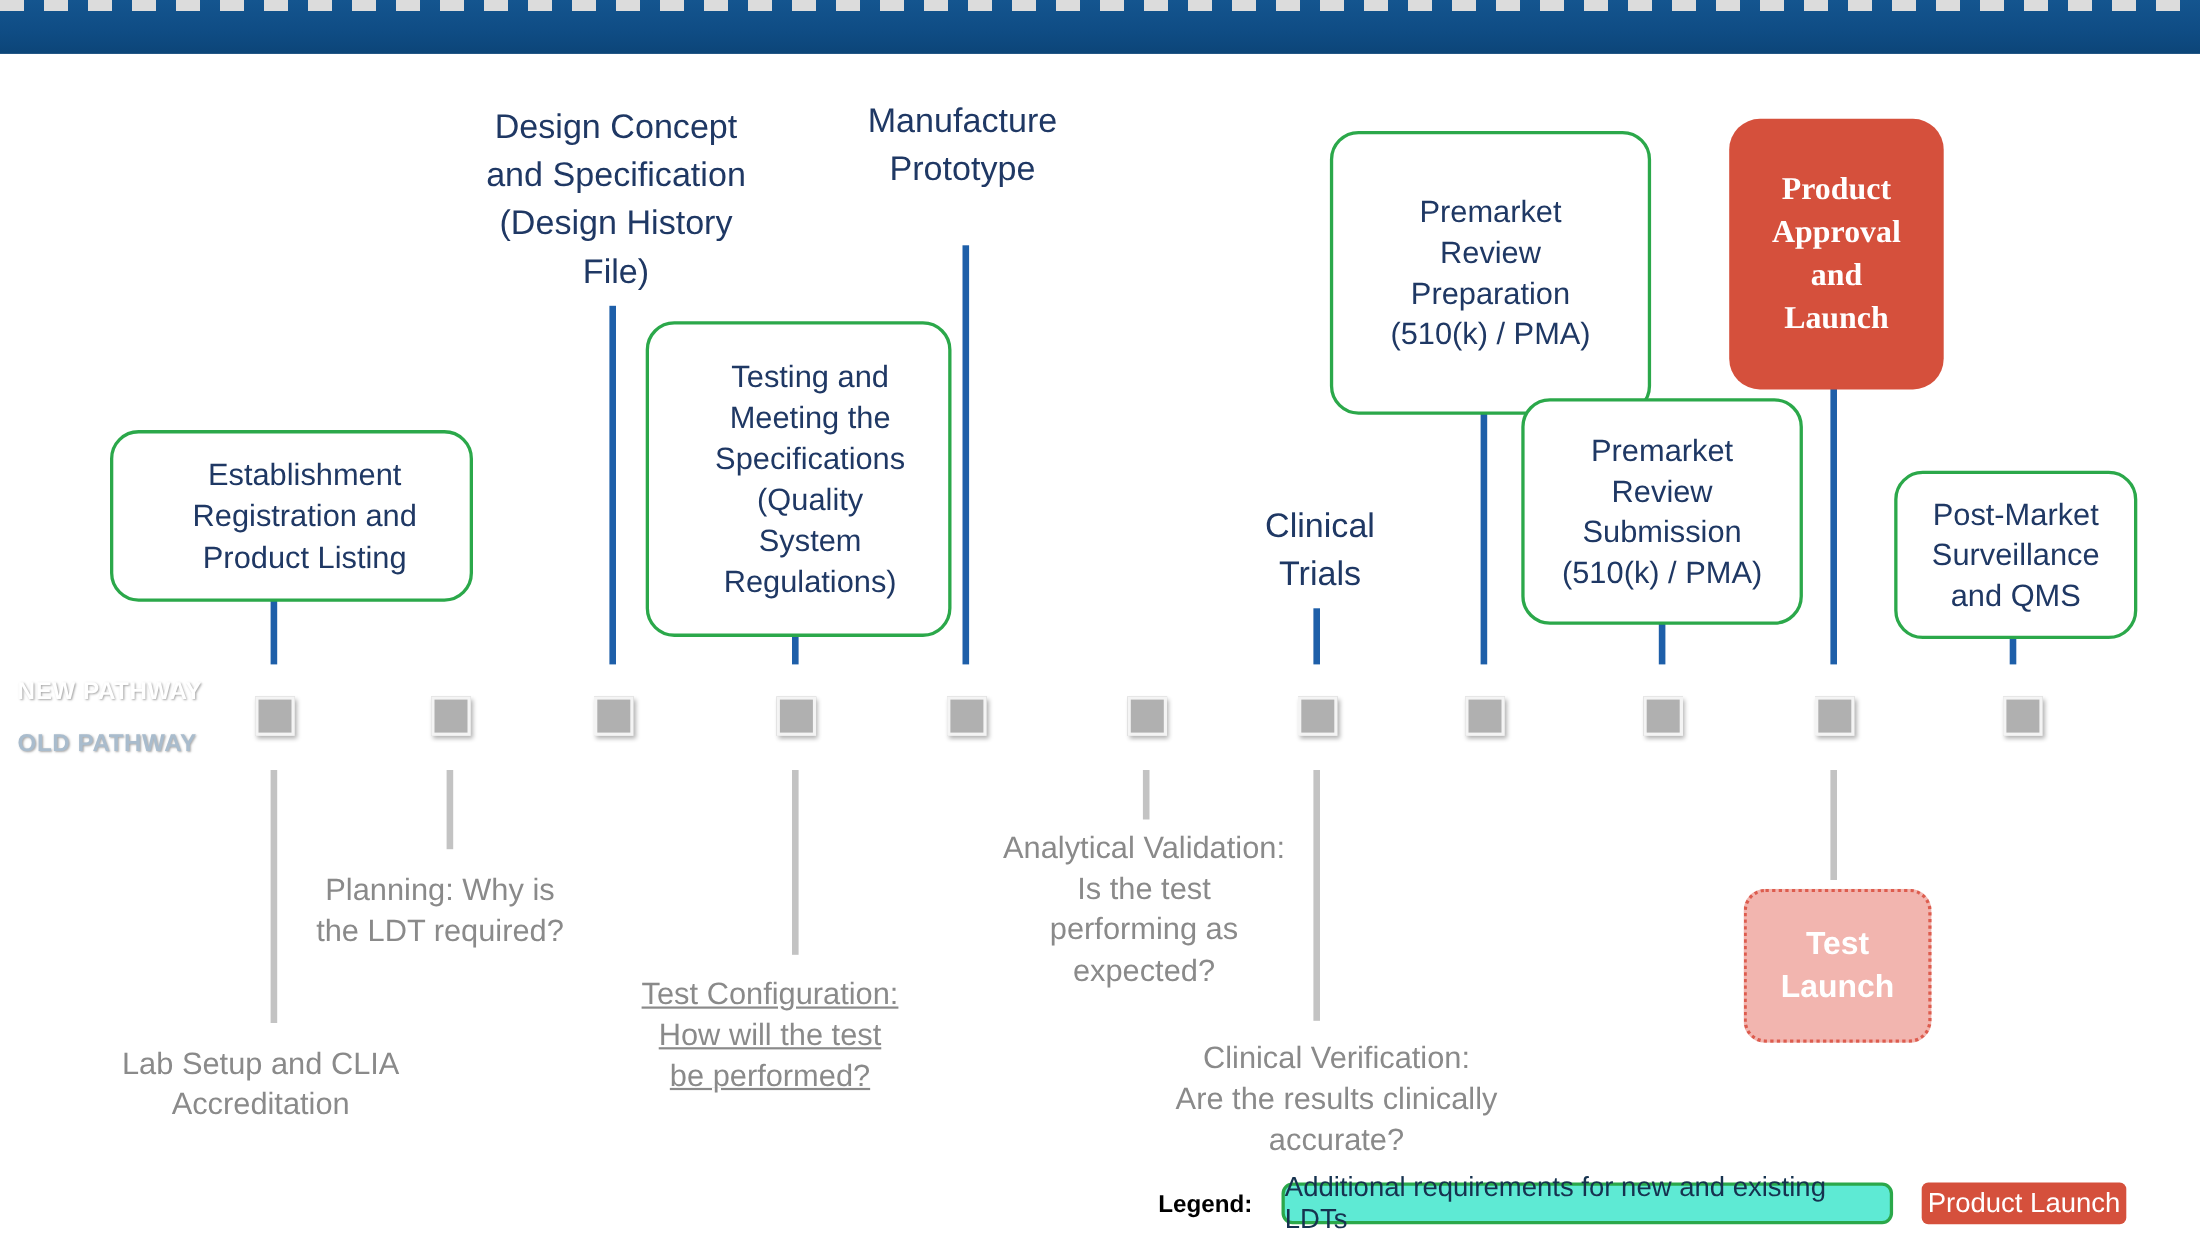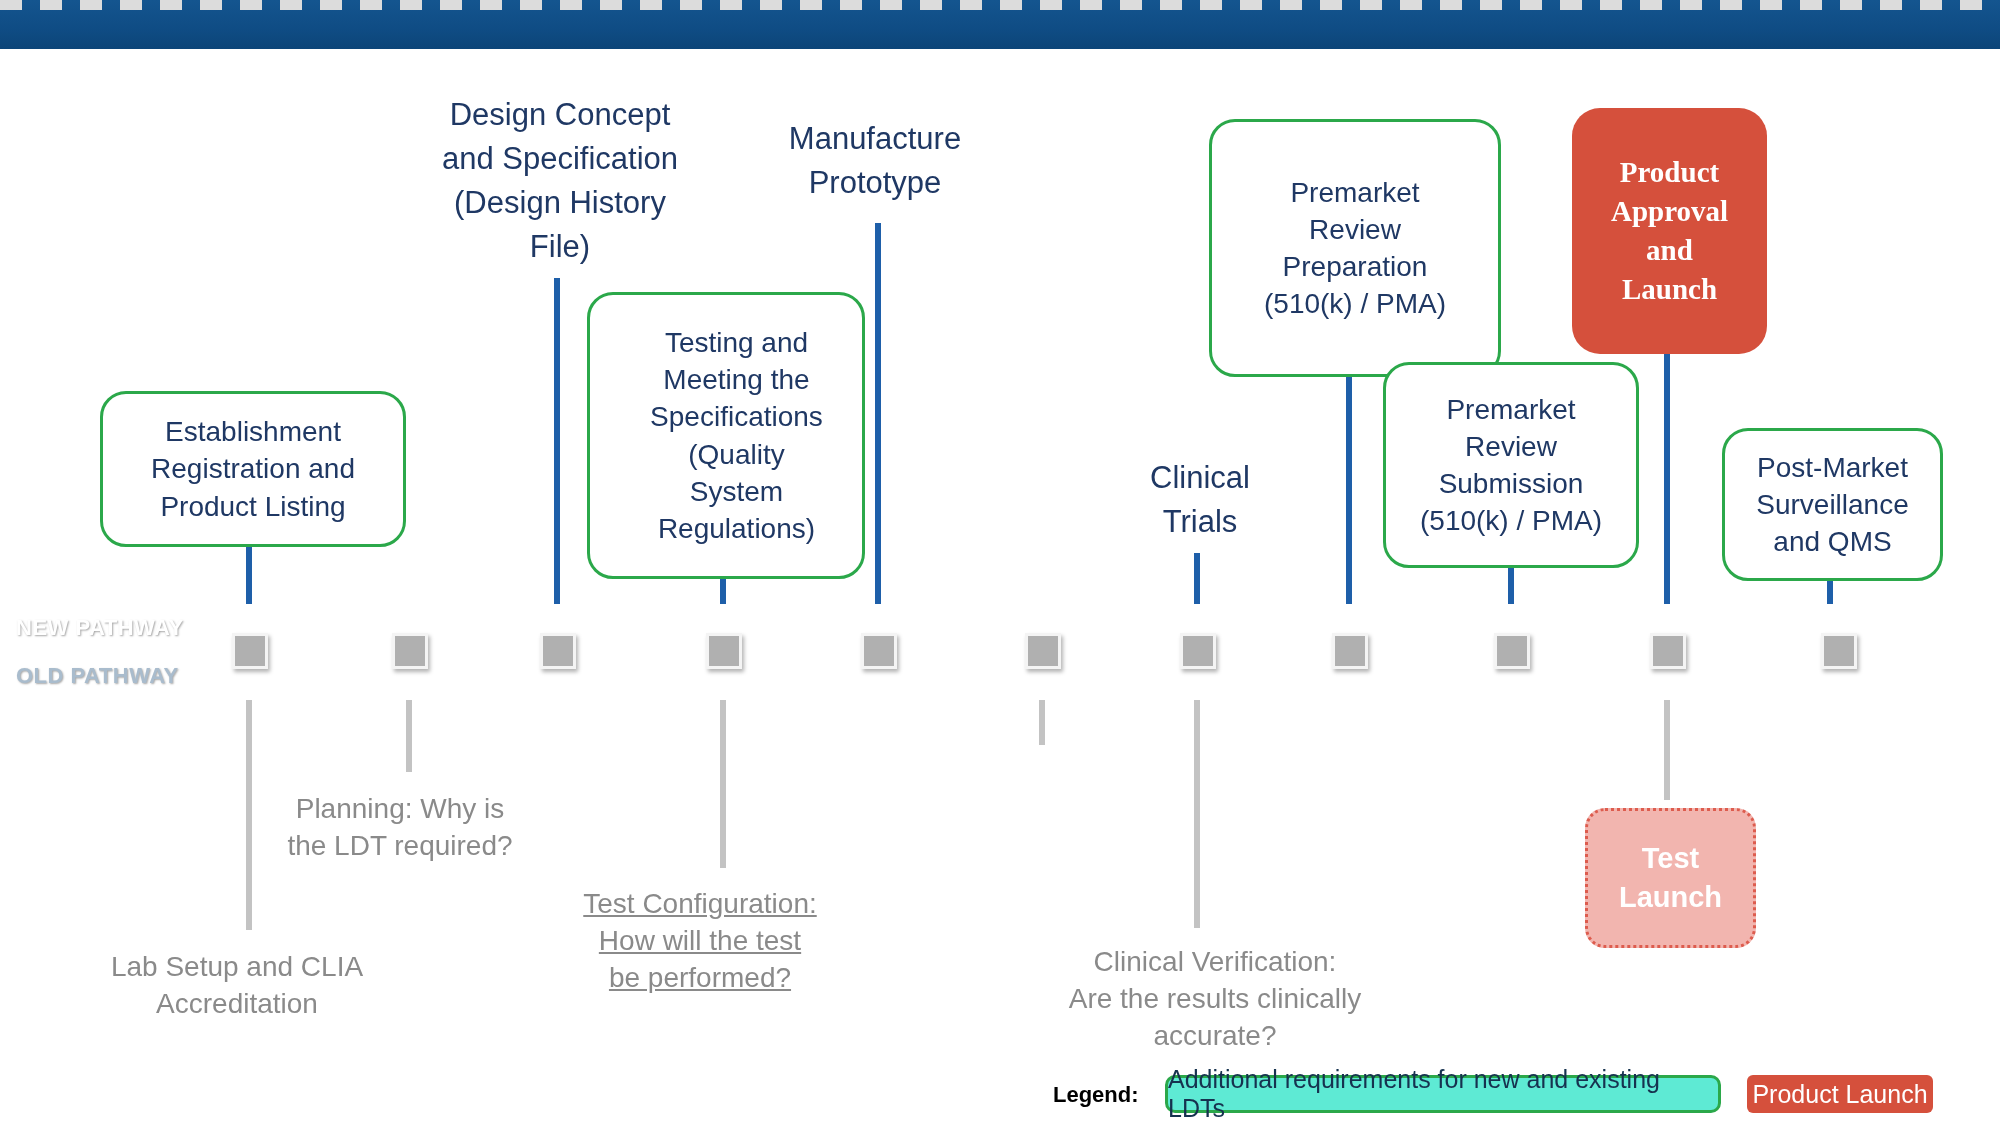--- a/index.html
+++ b/index.html
@@ -111,37 +111,37 @@
   <div class="marker" style="left:540px;"></div>
   <div class="marker" style="left:706px;"></div>
   <div class="marker" style="left:861px;"></div>
   <div class="marker" style="left:1025px;"></div>
   <div class="marker" style="left:1180px;"></div>
   <div class="marker" style="left:1332px;"></div>
   <div class="marker" style="left:1494px;"></div>
   <div class="marker" style="left:1650px;"></div>
   <div class="marker" style="left:1821px;"></div>
 
-  <div class="box-green" style="left:100px; top:391px; width:300px; height:150px;">Establishment
+  <div class="box-green" style="left:100px; top:391px; width:300px; height:150px;padding-left:24px;">Establishment
 Registration and
 Product Listing</div>
 
   <div class="navy-text" style="left:360px; top:93px; width:400px;">Design Concept
 and Specification
 (Design History
 File)</div>
 
   <div class="box-green" style="left:587px; top:292px; width:251px; height:281px;padding-left:21px;">Testing and
 Meeting the
 Specifications
 (Quality
 System
 Regulations)</div>
 
-  <div class="navy-text" style="left:725px; top:117px; width:300px;">Manufacture
+  <div class="navy-text" style="left:725px; top:88px; width:300px;">Manufacture
 Prototype</div>
 
   <div class="navy-text" style="left:1100px; top:456px; width:200px;">Clinical
 Trials</div>
 
   <div class="box-green" style="left:1209px; top:119px; width:286px; height:252px;">Premarket
 Review
 Preparation
 (510(k) / PMA)</div>
 
@@ -162,20 +162,24 @@
   <div class="gray-text" style="left:62px; top:948px; width:350px;">Lab Setup and CLIA
 Accreditation</div>
 
   <div class="gray-text" style="left:230px; top:790px; width:340px;">Planning: Why is
 the LDT required?</div>
 
   <div class="gray-text" style="left:520px; top:885px; width:360px;text-decoration:underline;">Test Configuration:
 How will the test
 be performed?</div>
 
+  <div class="gray-text" style="left:860px; top:752px; width:360px;">Analytical Validation:
+Is the test
+performing as
+expected?</div>
 
   <div class="gray-text" style="left:1010px; top:943px; width:410px;">Clinical Verification:
 Are the results clinically
 accurate?</div>
 
   <div class="box-pink" style="left:1585px; top:808px; width:165px; height:134px;">Test
 Launch</div>
 
   <div class="legend-label">Legend:</div>
   <div class="legend-green">Additional requirements for new and existing LDTs</div>

